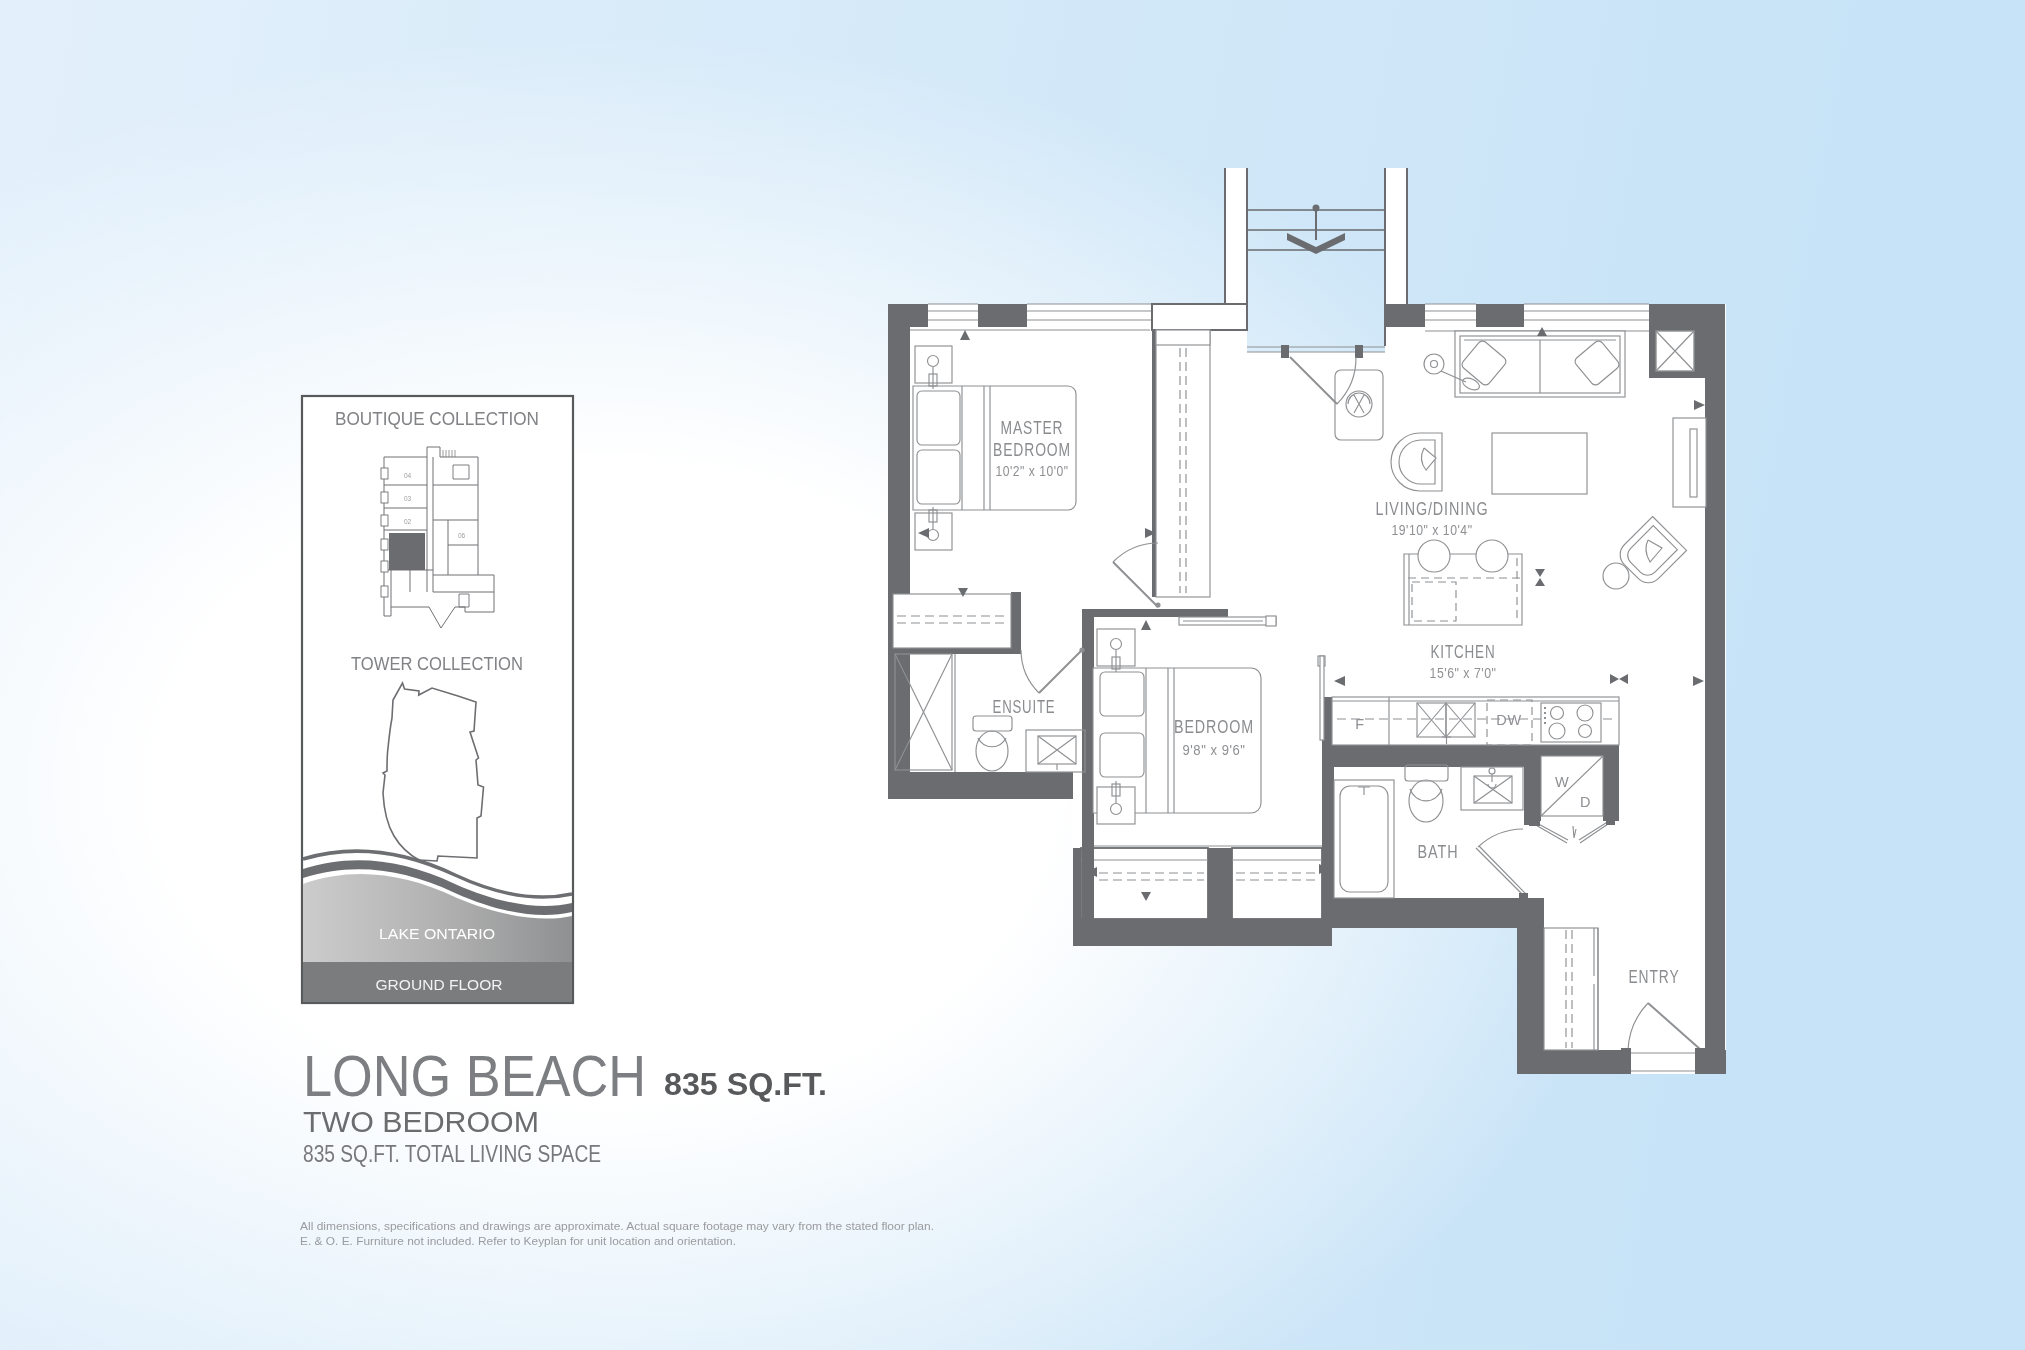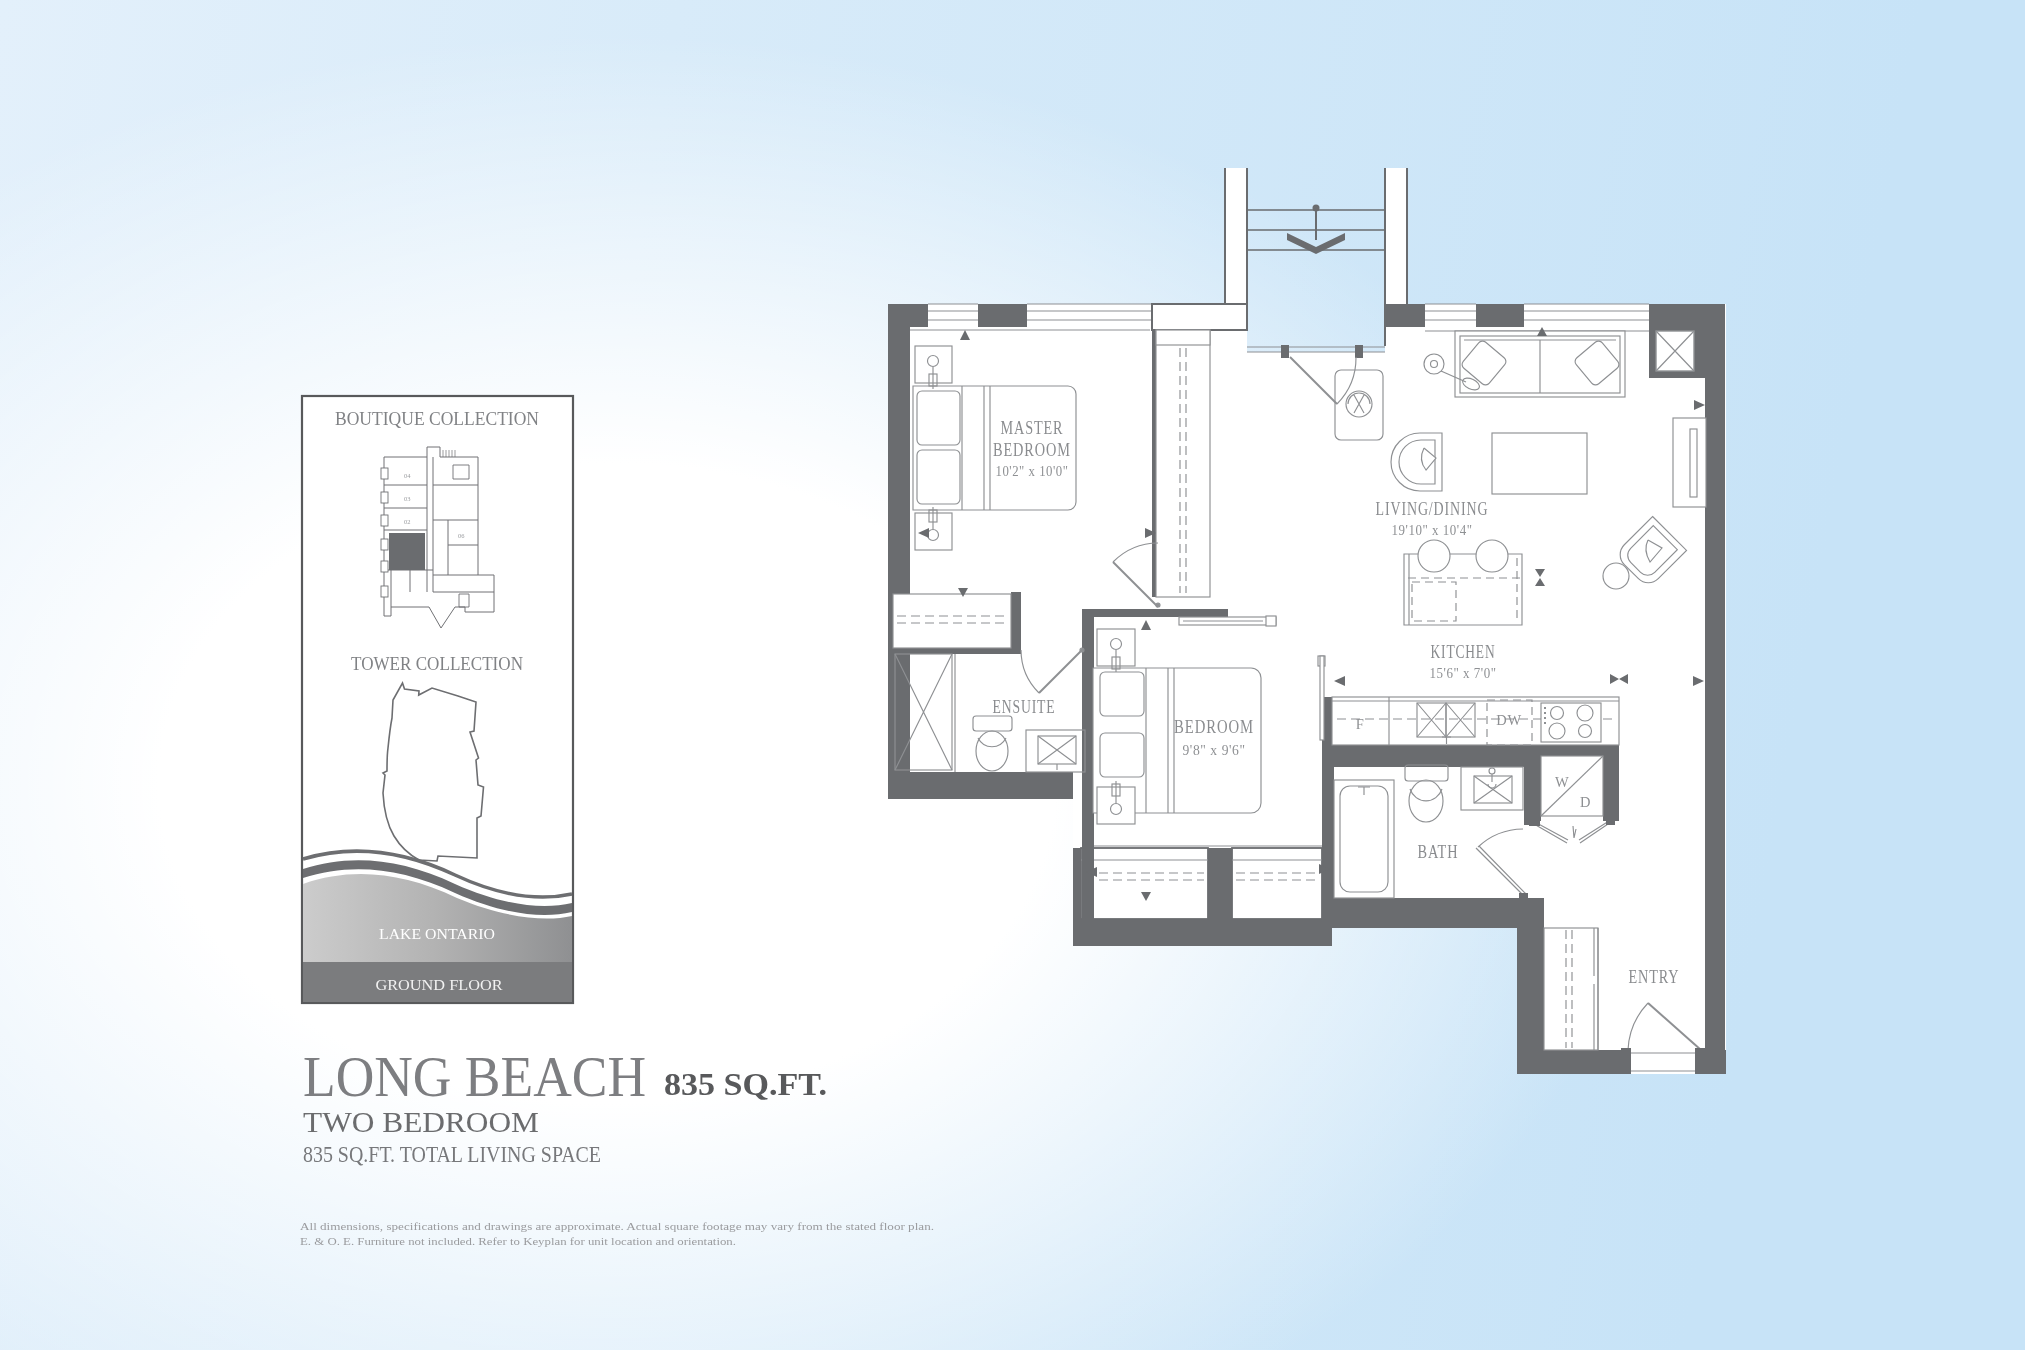--- a/index.html
+++ b/index.html
@@ -1,18 +1,18 @@
 <!DOCTYPE html>
 <html><head>
 <meta charset="utf-8">
 <style>
   html,body{margin:0;padding:0;}
   #page{position:relative;width:2025px;height:1350px;overflow:hidden;
     background:radial-gradient(1400px 1000px at 30% 58%, #ffffff 0%, #ffffff 32%, rgba(255,255,255,0) 75%), linear-gradient(100deg, #e3f0fb 0%, #d8ebf9 30%, #c7e3f7 85%);
-    font-family:Liberation Serif, serif;}
+    font-family:Liberation Sans, sans-serif;}
   svg{position:absolute;top:0;left:0;}
   .lbl{fill:#8a8c8f;font-size:19px;letter-spacing:1.2px;}
   .dim{fill:#8e9093;font-size:14.5px;letter-spacing:0.6px;}
   .thin{stroke:#8e9093;stroke-width:1.15;fill:none;}
   .thinw{stroke:#8e9093;stroke-width:1.15;fill:#ffffff;}
   .wall{fill:#6a6c6f;}
   .wline{stroke:#6a6c6f;stroke-width:2;fill:none;}
 </style>
 </head>
 <body>

